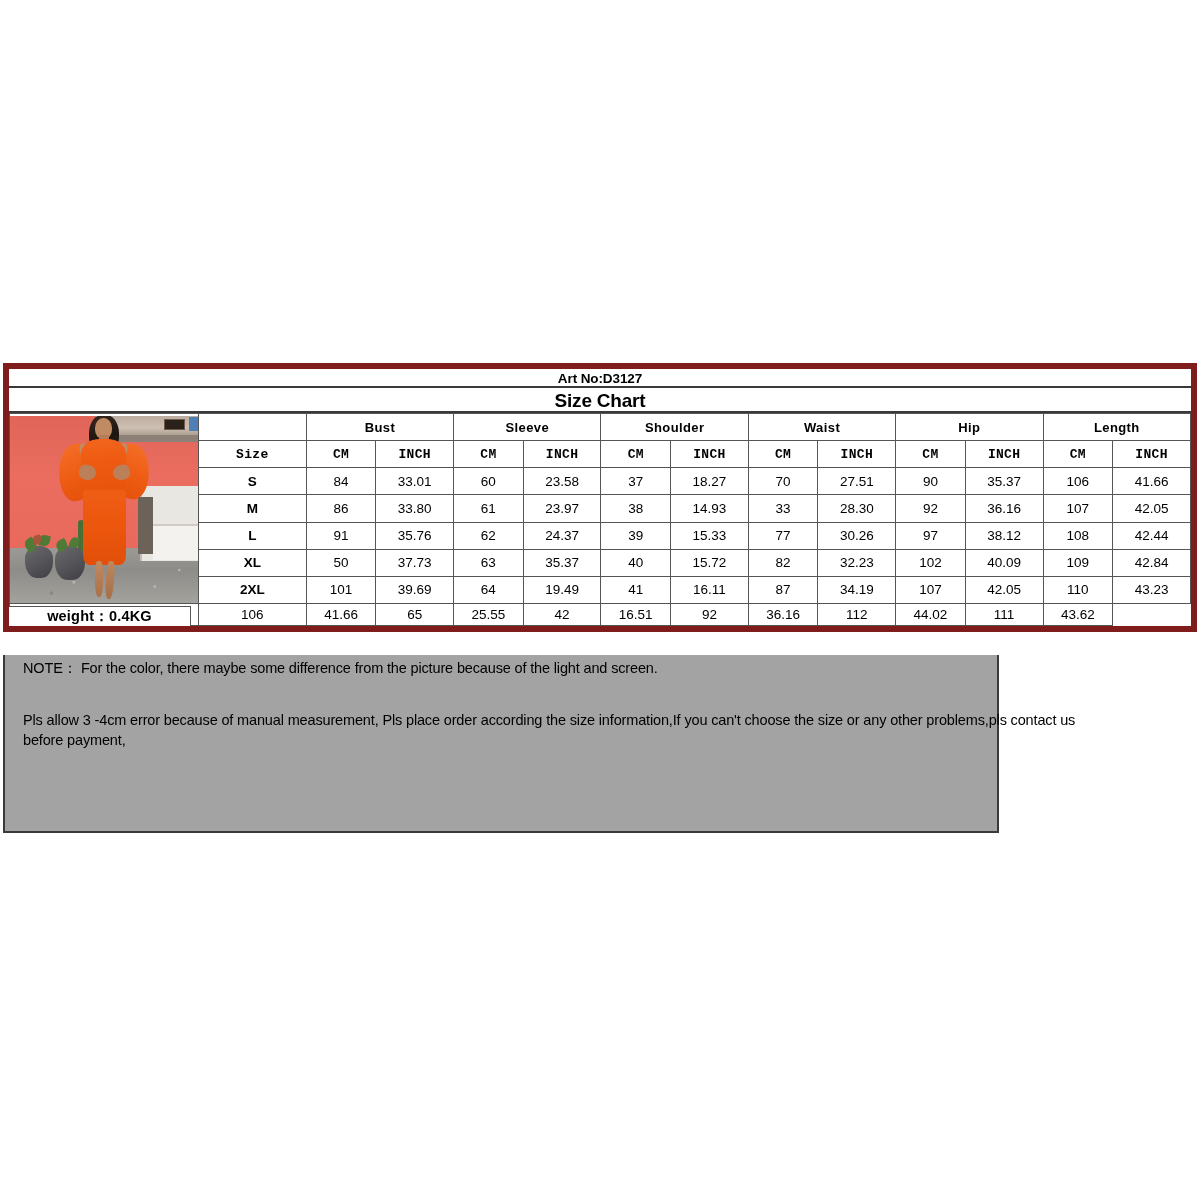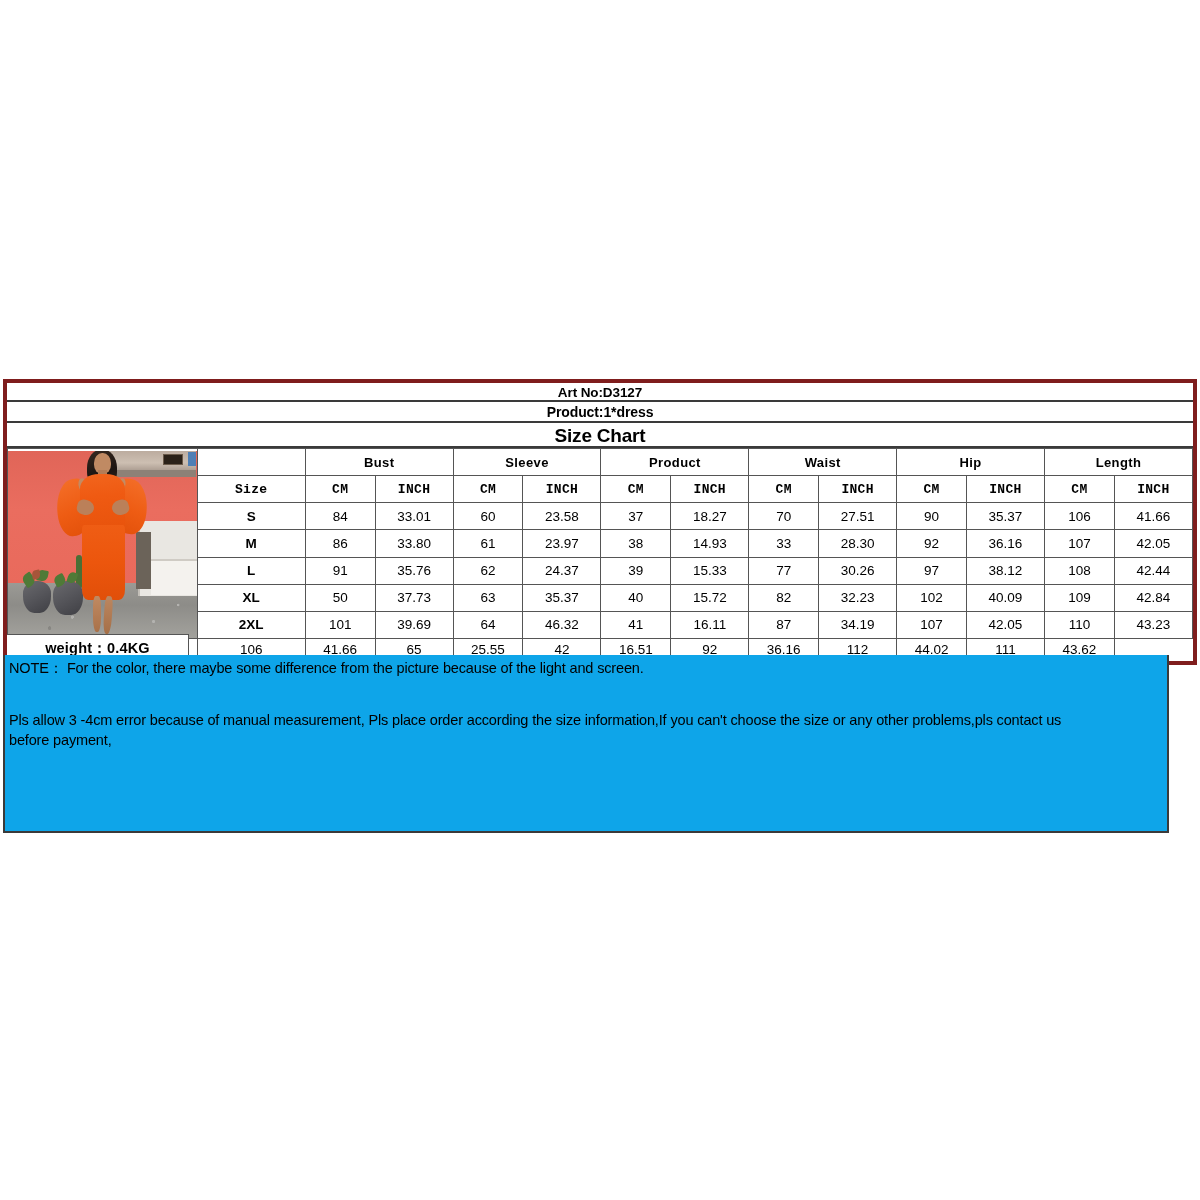--- a/index.html
+++ b/index.html
@@ -15,24 +15,23 @@
     overflow: hidden;
     position: relative;
   }
 
   
   #chart-block {
     position: absolute;
     left: 3px;
     top: 363px;
     width: 1194px;
-    border: 4px solid #7f1d1d;
+    border: 6px solid #7f1d1d;
     box-sizing: border-box;
     background: #ffffff;
-    margin-top: 16px;
   }
 
   
   .id-row {
     border-bottom: 2px solid #3a3a3a;
     text-align: center;
     font-weight: bold;
     box-sizing: border-box;
     white-space: nowrap;
   }
@@ -250,45 +249,44 @@
   .ph-frame-top {
     position: absolute; left: 0; top: 0; width: 100%; height: 2px;
     background: #ffffff;
   }
 
   
   #notes-block {
     position: absolute;
     left: 3px;
     top: 655px;
-    width: 1166px;
+    width: 996px;
     height: 178px;
     border: 2px solid #3a3a3a;
     border-top: none;
     box-sizing: border-box;
-    background: #0ea5e9;
-    padding: 3px 2px 0 4px;
+    background: #a3a3a3;
+    padding: 3px 2px 0 18px;
   }
   .note-line {
     font-size: 14.5px;
     line-height: 20px;
     letter-spacing: -0.15px;
     white-space: nowrap;
     font-family: "Liberation Sans", sans-serif;
   }
   .note-gap { height: 32px; }
   .note-gap2 { height: 30px; }
 </style>
 </head>
 <body>
 
 <div id="chart-block">
 
   <div class="id-row art">Art No:D3127</div>
-  <div class="id-row product">Product:1*dress</div>
   <div class="id-row title">Size Chart</div>
 
   <table class="size-table">
     <colgroup>
       <col style="width:182px">
       <col style="width:104px">
       <col style="width:67px">
         <col style="width:75px">
       <col style="width:67px">
         <col style="width:75px">
@@ -336,21 +334,21 @@
             <div class="ph-arm-l"></div>
             <div class="ph-arm-r"></div>
             <div class="ph-leg-l"></div>
             <div class="ph-leg-r"></div>
             <div class="ph-frame-top"></div>
           </div>
         </td>
         <td class="blank-head"></td>
         <td class="group-head" colspan="2">Bust</td>
         <td class="group-head" colspan="2">Sleeve</td>
-        <td class="group-head" colspan="2">Product</td>
+        <td class="group-head" colspan="2">Shoulder</td>
         <td class="group-head" colspan="2">Waist</td>
         <td class="group-head" colspan="2">Hip</td>
         <td class="group-head" colspan="2">Length</td>
       </tr>
 
       <tr>
         <td class="unit-head">Size</td>
         <td class="unit-head">CM</td>
         <td class="unit-head">INCH</td>
         <td class="unit-head">CM</td>
@@ -423,21 +421,21 @@
         <td class="val">102</td>
         <td class="val">40.09</td>
         <td class="val">109</td>
         <td class="val">42.84</td>
       </tr>
       <tr>
         <td class="sizecell">2XL</td>
         <td class="val">101</td>
         <td class="val">39.69</td>
         <td class="val">64</td>
-        <td class="val">46.32</td>
+        <td class="val">19.49</td>
         <td class="val">41</td>
         <td class="val">16.11</td>
         <td class="val">87</td>
         <td class="val">34.19</td>
         <td class="val">107</td>
         <td class="val">42.05</td>
         <td class="val">110</td>
         <td class="val">43.23</td>
       </tr>
 
@@ -452,21 +450,21 @@
         <td class="val">92</td>
         <td class="val">36.16</td>
         <td class="val">112</td>
         <td class="val">44.02</td>
         <td class="val">111</td>
         <td class="val">43.62</td>
       </tr>
     </tbody>
   </table>
 
-  <div style="position:absolute; left:0; bottom:0; width:182px; height:27px; background:#ffffff; border-top:1px solid #555; border-right:1px solid #555; box-sizing:border-box; display:flex; align-items:center; justify-content:center;">
+  <div style="position:absolute; left:0; bottom:0; width:182px; height:20px; background:#ffffff; border-top:1px solid #555; border-right:1px solid #555; box-sizing:border-box; display:flex; align-items:center; justify-content:center;">
     <span style="font-size:14.5px;font-weight:bold;letter-spacing:0.2px;">weight：0.4KG</span>
   </div>
 </div>
 
 <div id="notes-block">
   <div class="note-line">NOTE： For the color, there maybe some difference from the picture because of the light and screen.</div>
   <div class="note-gap"></div>
   <div class="note-line">Pls allow 3 -4cm error because of manual measurement, Pls place order according the size information,If you can't choose the size or any other problems,pls contact us</div>
   <div class="note-line">before payment,</div>
   <div class="note-gap2"></div>

